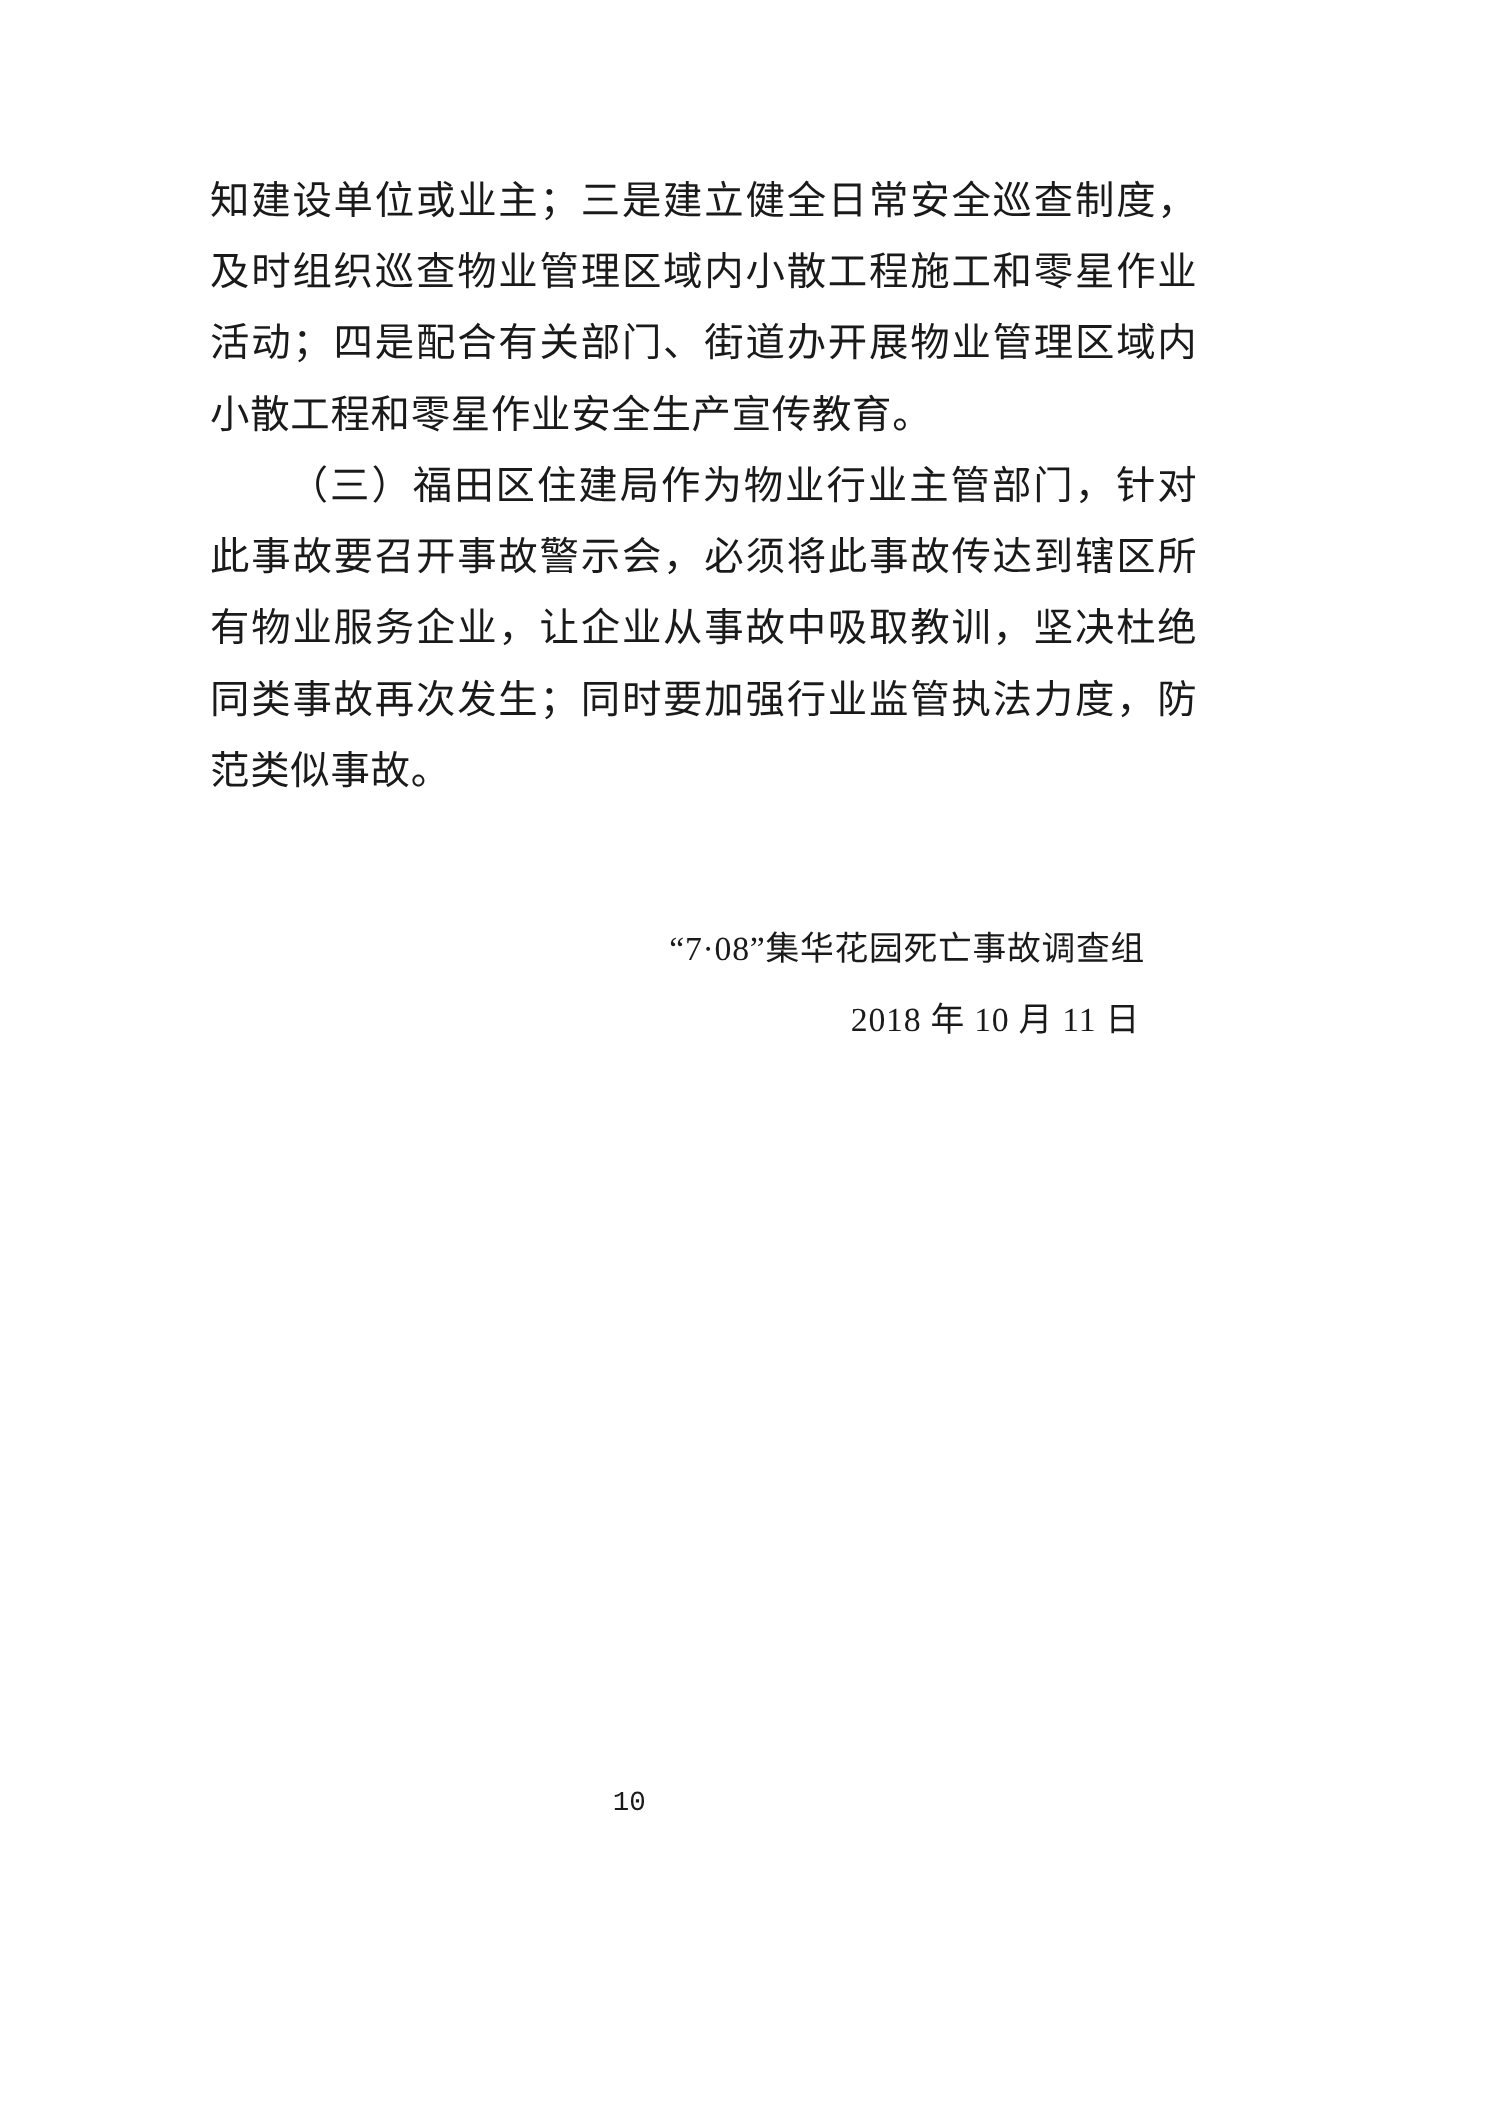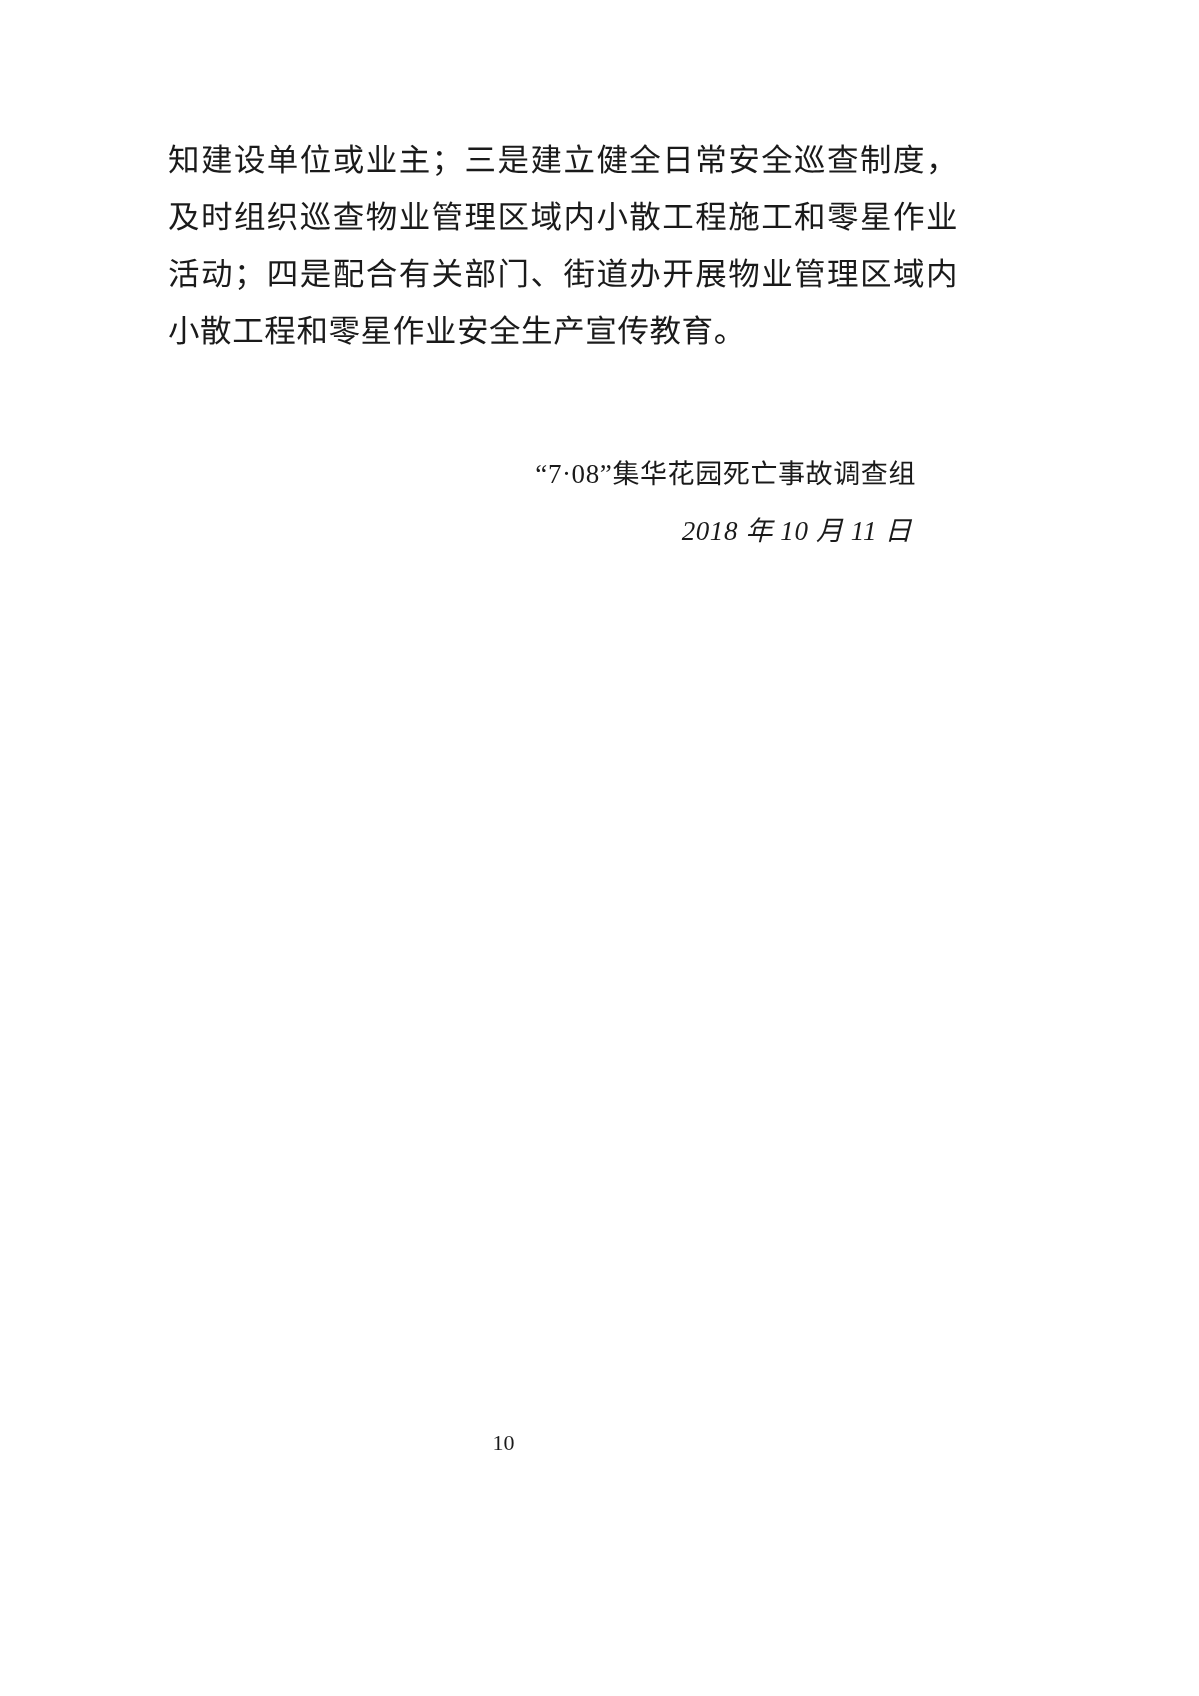--- a/index.html
+++ b/index.html
@@ -41,42 +41,42 @@
   .signature {
     margin-top: 0;
     font-size: 27px;
     line-height: 57px;
     letter-spacing: 0.6px;
     text-align: right;
     padding-right: 42px;
   }
   .signature .line2 {
     padding-right: 4px;
-    font-style: italic;
   }
   .page-number {
     position: absolute;
     left: 0;
     right: 0;
     top: 1430px;
     text-align: center;
     font-size: 22px;
-    font-family: Liberation Serif, serif;
+    font-family: Liberation Mono, monospace;
     color: #1a1a1a;
   }
 </style>
 </head>
 <body>
 
 <div class="page">
 
   <div class="content">
 
     <p class="para">知建设单位或业主；三是建立健全日常安全巡查制度，及时组织巡查物业管理区域内小散工程施工和零星作业活动；四是配合有关部门、街道办开展物业管理区域内小散工程和零星作业安全生产宣传教育。</p>
 
+    <p class="para indent">（三）福田区住建局作为物业行业主管部门，针对此事故要召开事故警示会，必须将此事故传达到辖区所有物业服务企业，让企业从事故中吸取教训，坚决杜绝同类事故再次发生；同时要加强行业监管执法力度，防范类似事故。</p>
 
     <div class="spacer-block"></div>
 
     <div class="signature">
       <div class="line1">“7·08”集华花园死亡事故调查组</div>
       <div class="line2">2018 年 10 月 11 日</div>
     </div>
 
   </div>
 

